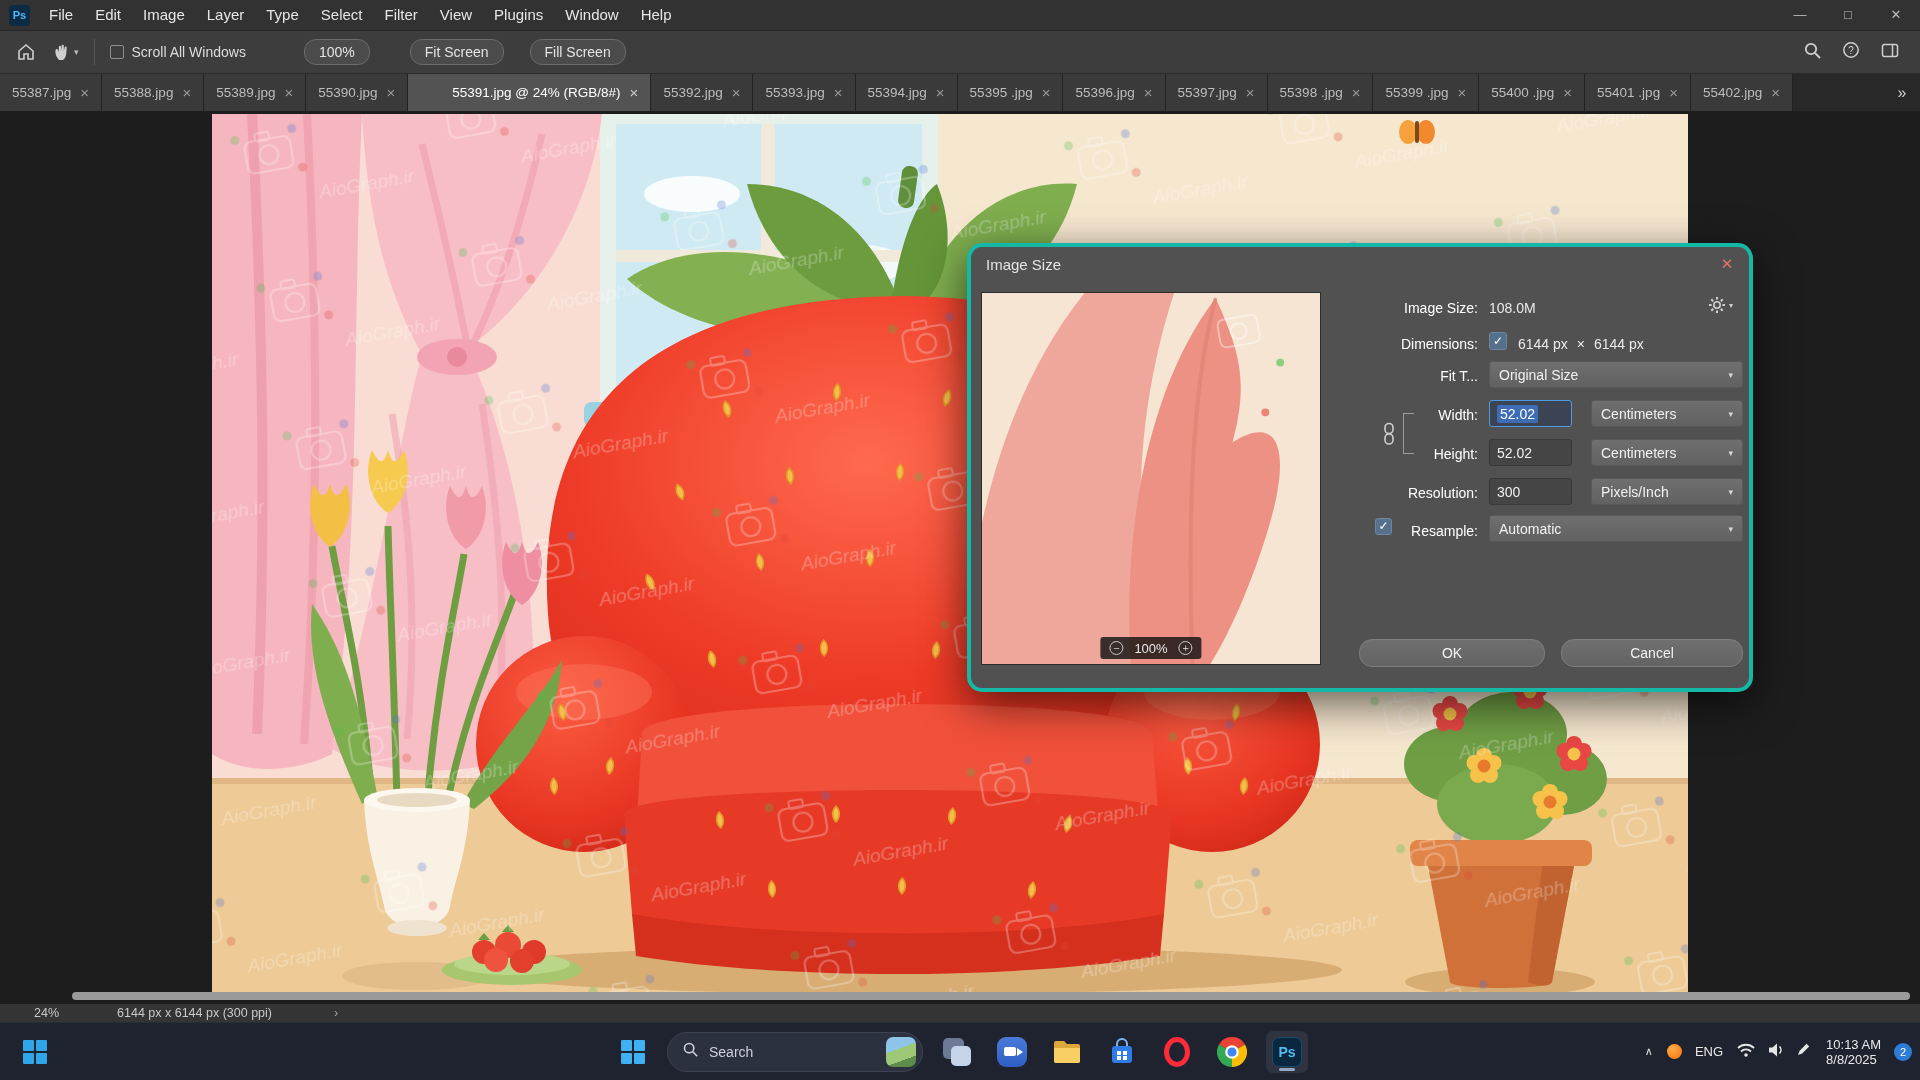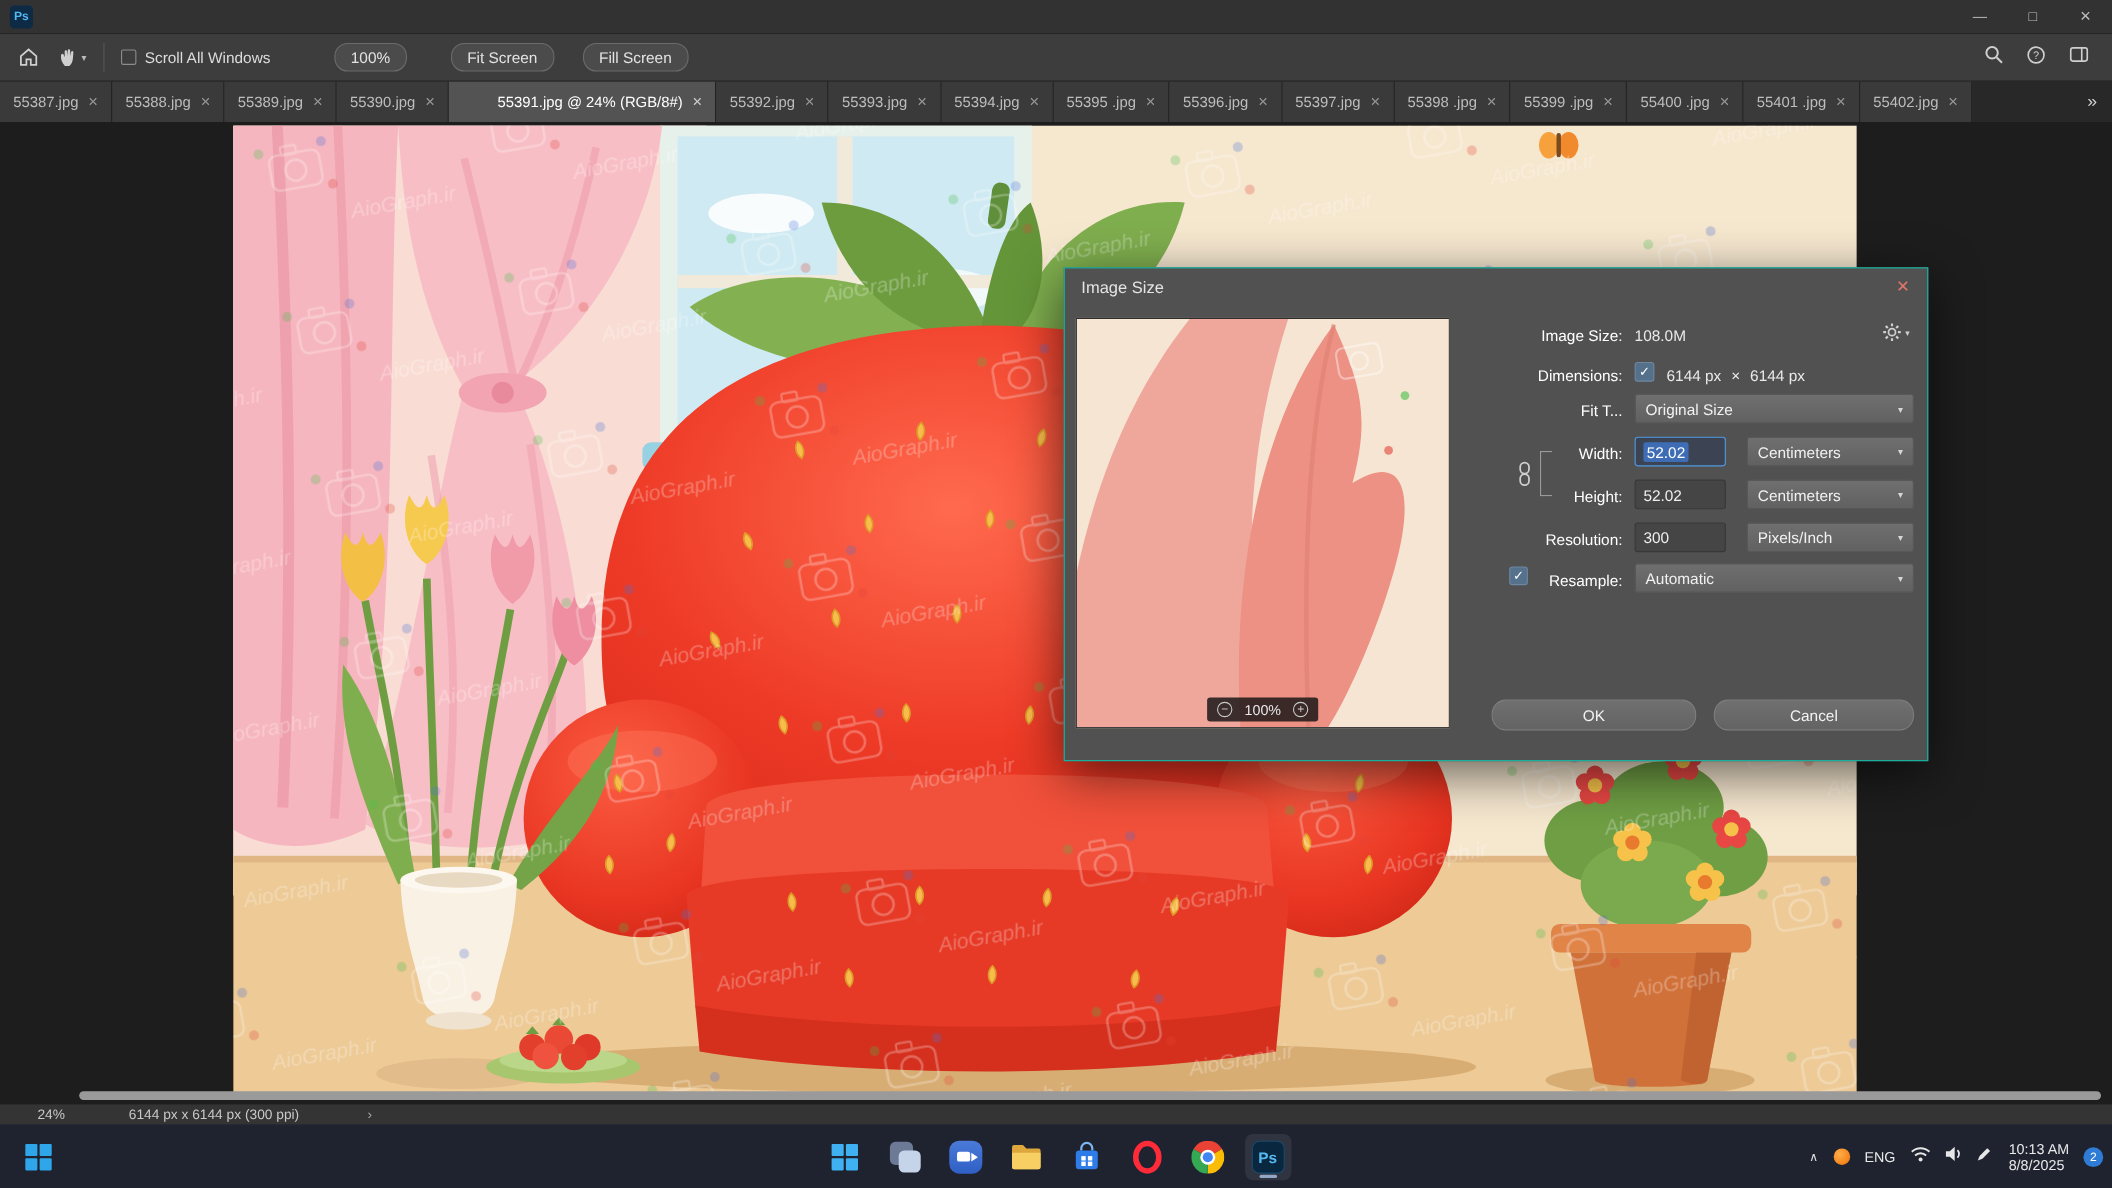--- a/index.html
+++ b/index.html
@@ -40,21 +40,21 @@
   
   .canvas-area { position:absolute; top:111px; left:0; right:0; height:911px; background:#1d1d1d; }
   .artwork { position:absolute; left:212px; top:3px; width:1476px; height:880px; display:block; }
   .hscroll-thumb { position:absolute; left:72px; right:10px; bottom:22px; height:8px; border-radius:4px; background:#9a9a9a; }
   .statusbar { position:absolute; left:0; right:0; bottom:0; height:18px; background:#343434; display:flex; align-items:center; color:#c9c9c9; font-size:12.5px; }
   .status-zoom { margin-left:34px; }
   .status-info { margin-left:58px; }
   .status-chevron { margin-left:62px; color:#a9a9a9; }
 
   
-  .dialog { position:absolute; left:967px; top:132px; width:786px; height:449px; background:#515151; border:1px solid #14b8a6; border-radius:0; box-shadow:0 12px 44px rgba(0,0,0,0.6); }
+  .dialog { position:absolute; left:967px; top:132px; width:786px; height:449px; background:#515151; border:4px solid #14b8a6; border-radius:15px; box-shadow:0 12px 44px rgba(0,0,0,0.6); }
   .dlg-title { position:absolute; left:15px; top:9px; font-size:15px; color:#e4e4e4; }
   .dlg-close { position:absolute; right:10px; top:6px; font-size:15px; color:#e2766a; width:24px; height:22px; text-align:center; line-height:22px; }
   .preview { position:absolute; left:10px; top:45px; width:340px; height:373px; border:1px solid #2d2d2d; overflow:hidden; background:#f7e5d3; }
   .preview svg { display:block; width:100%; height:100%; }
   .zoom-pill { position:absolute; left:50%; transform:translateX(-50%); bottom:5px; height:22px; background:rgba(18,18,18,0.82); border-radius:3px; display:flex; align-items:center; gap:11px; padding:0 9px; color:#e8e8e8; font-size:13px; }
   .zoom-circle { width:14px; height:14px; border-radius:50%; border:1px solid #c9c9c9; color:#c9c9c9; font-size:11px; line-height:12px; text-align:center; }
   .dlg-label { position:absolute; left:320px; width:187px; text-align:right; font-size:14px; color:#ffffff; }
   .dlg-value { position:absolute; font-size:14px; color:#eaeaea; }
   .gear-wrap { position:absolute; right:16px; top:49px; display:flex; align-items:center; gap:3px; }
   .gear-dd { font-size:8px; color:#cfcfcf; }
@@ -105,20 +105,33 @@
   .tray-badge { width:18px; height:18px; border-radius:50%; background:#2e7cd6; color:#fff; font-size:11px; display:flex; align-items:center; justify-content:center; margin-left:2px; }
 </style>
 </head>
 <body>
 
 <div class="screen">
 
   <div class="menubar">
     <div class="ps-logo">
         <span>Ps</span>
+      </div>
+    <div class="menu-items" id="menu-items">
+        <div class="menu-item">File</div>
+        <div class="menu-item">Edit</div>
+        <div class="menu-item">Image</div>
+        <div class="menu-item">Layer</div>
+        <div class="menu-item">Type</div>
+        <div class="menu-item">Select</div>
+        <div class="menu-item">Filter</div>
+        <div class="menu-item">View</div>
+        <div class="menu-item">Plugins</div>
+        <div class="menu-item">Window</div>
+        <div class="menu-item">Help</div>
       </div>
     <div class="win-controls">
       <span>—</span>
       <span>□</span>
       <span>✕</span>
     </div>
   </div>
 
   <div class="optionsbar">
     <span class="ob-home">
@@ -563,20 +576,30 @@
       <div class="tb-slot">
         <svg width="26" height="26" viewBox="0 0 26 26">
             <g fill="#3fb1f2">
               <rect x="1" y="1" width="11" height="11" rx="1"></rect>
               <rect x="14" y="1" width="11" height="11" rx="1"></rect>
               <rect x="1" y="14" width="11" height="11" rx="1"></rect>
               <rect x="14" y="14" width="11" height="11" rx="1"></rect>
             </g>
           </svg>
       </div>
+      <div class="search-pill">
+        <span>
+          <svg width="17" height="17" viewBox="0 0 19 19">
+              <circle cx="8" cy="8" r="5.2" stroke="#ccd1dc" stroke-width="1.8" fill="none"></circle>
+              <line x1="12" y1="12" x2="17" y2="17" stroke="#ccd1dc" stroke-width="1.8"></line>
+            </svg>
+        </span>
+        <span class="search-text">Search</span>
+        <span class="search-thumb"></span>
+      </div>
       <div class="tb-slot">
         <span class="taskview">
             <span class="back"></span>
             <span class="front"></span>
           </span>
       </div>
       <div class="tb-slot">
           <span class="chat-icon"></span>
         </div>
       <div class="tb-slot">

